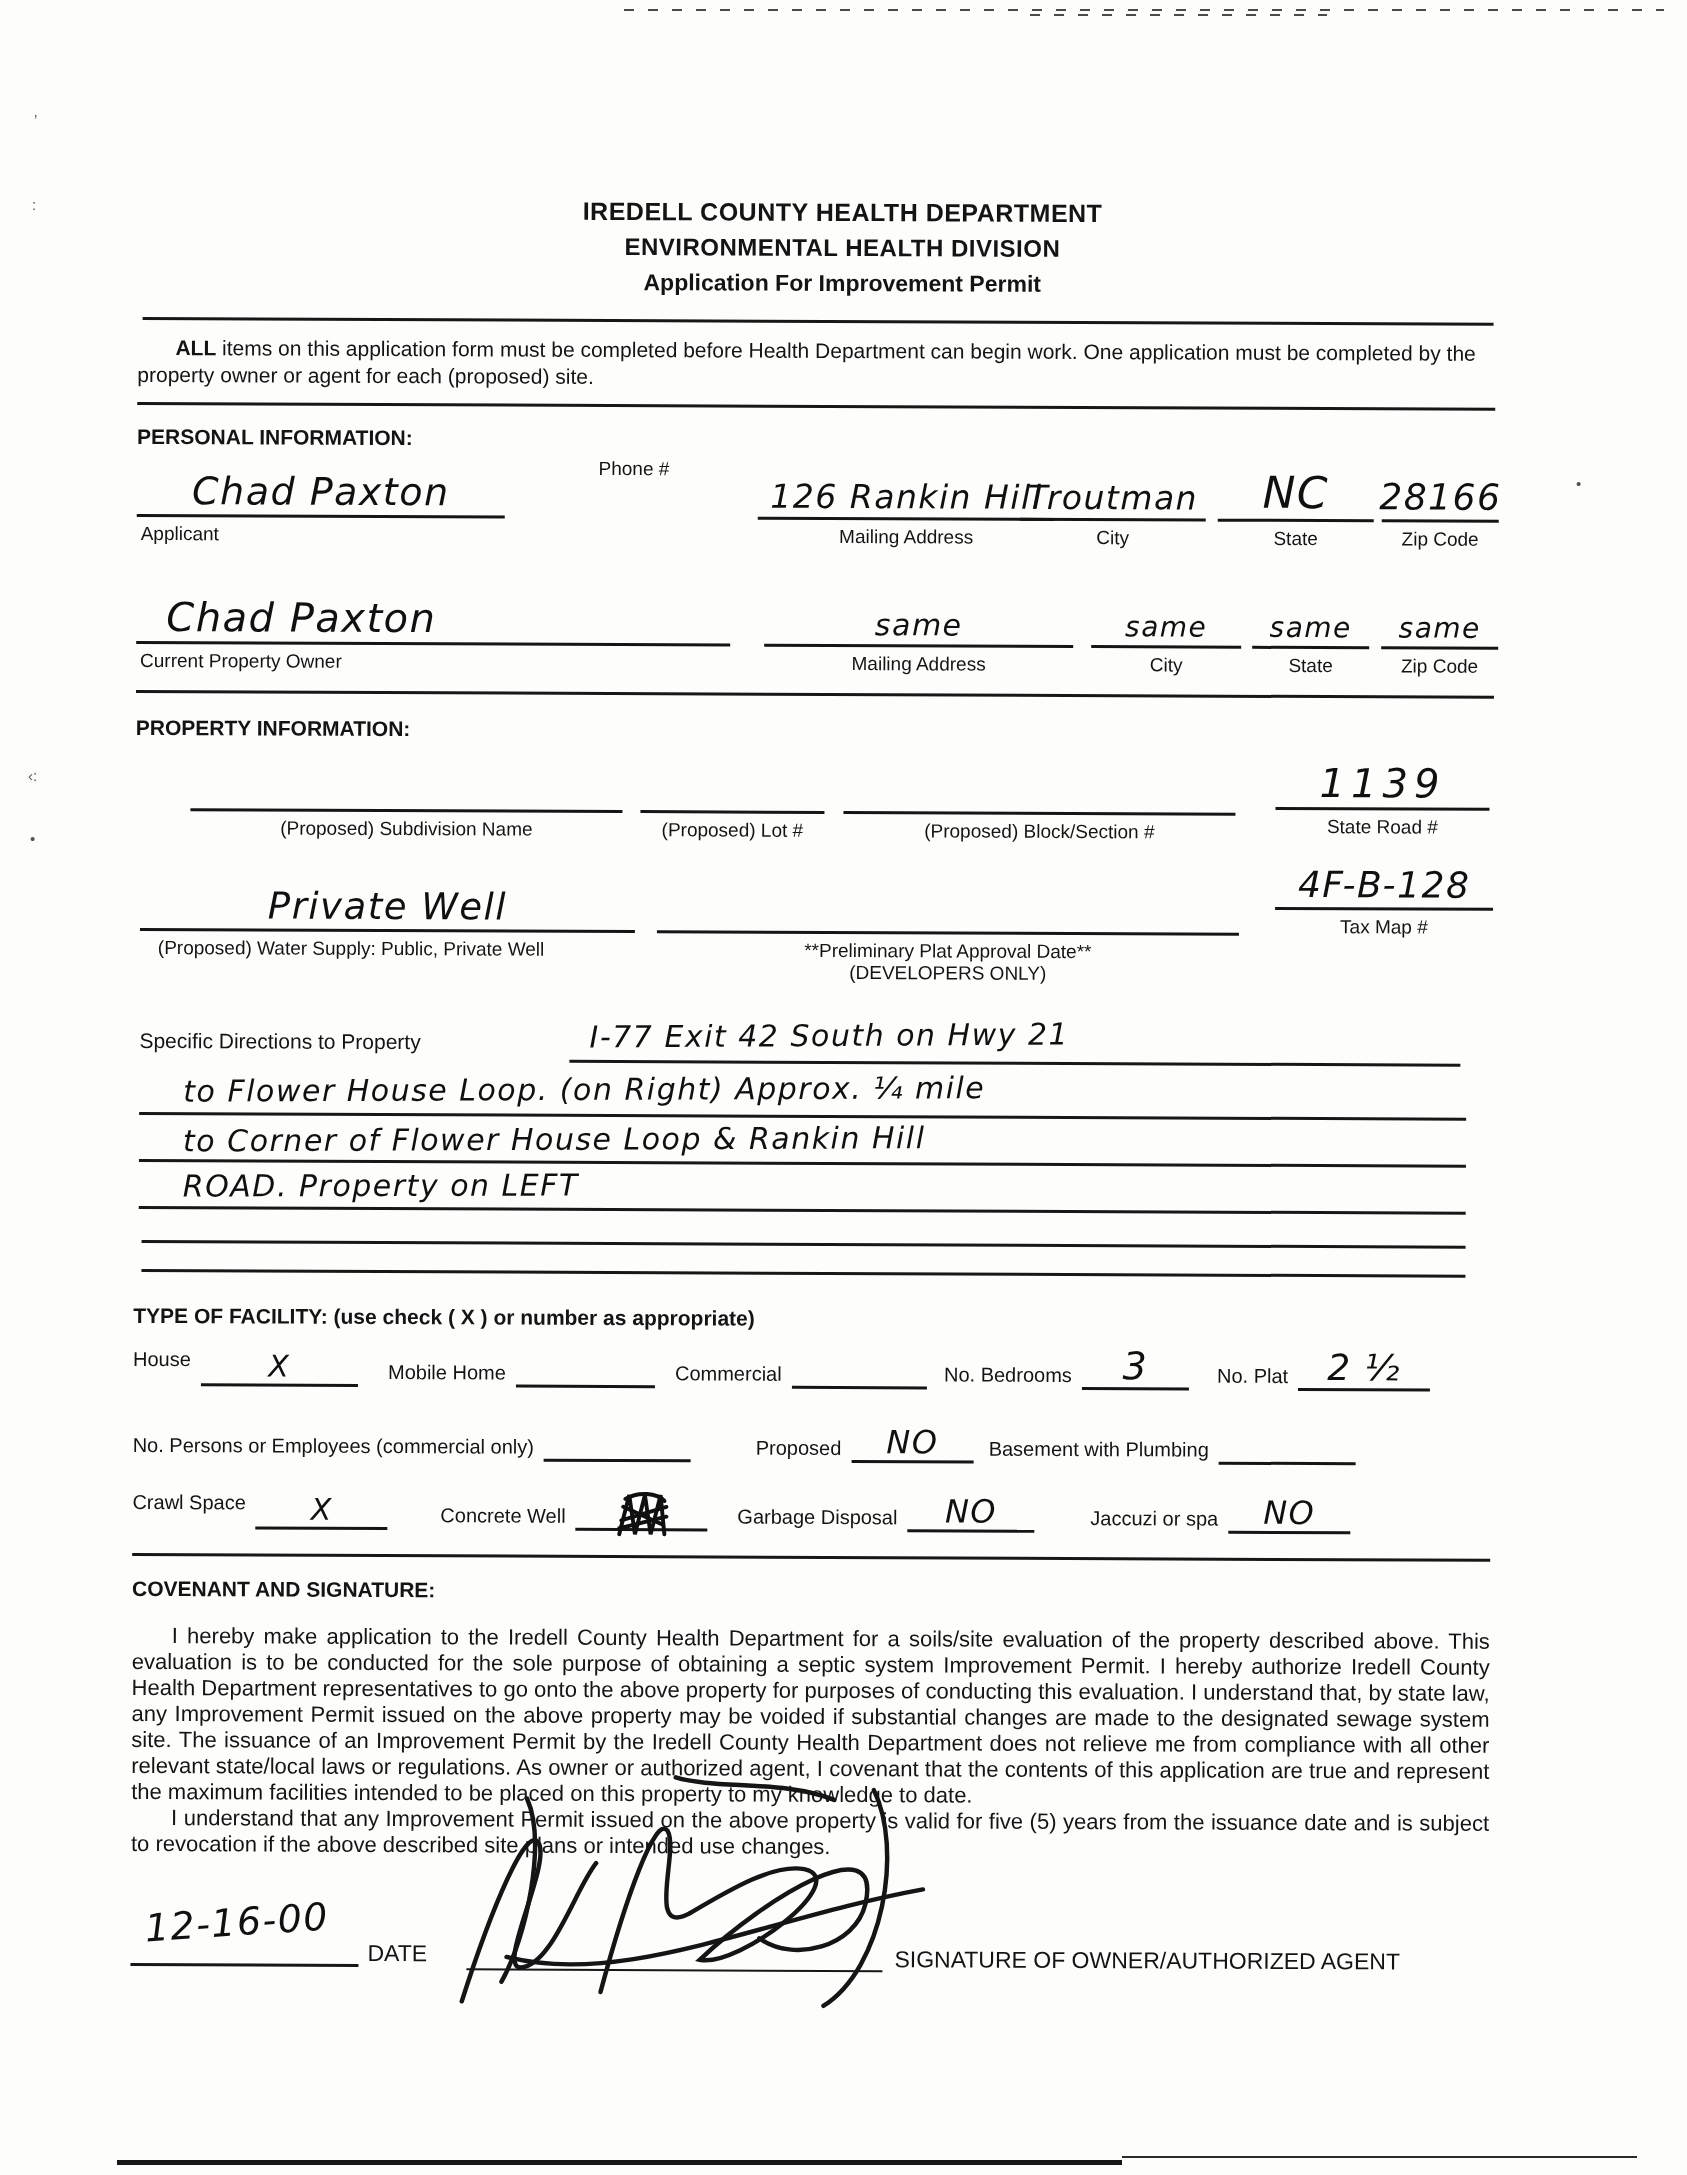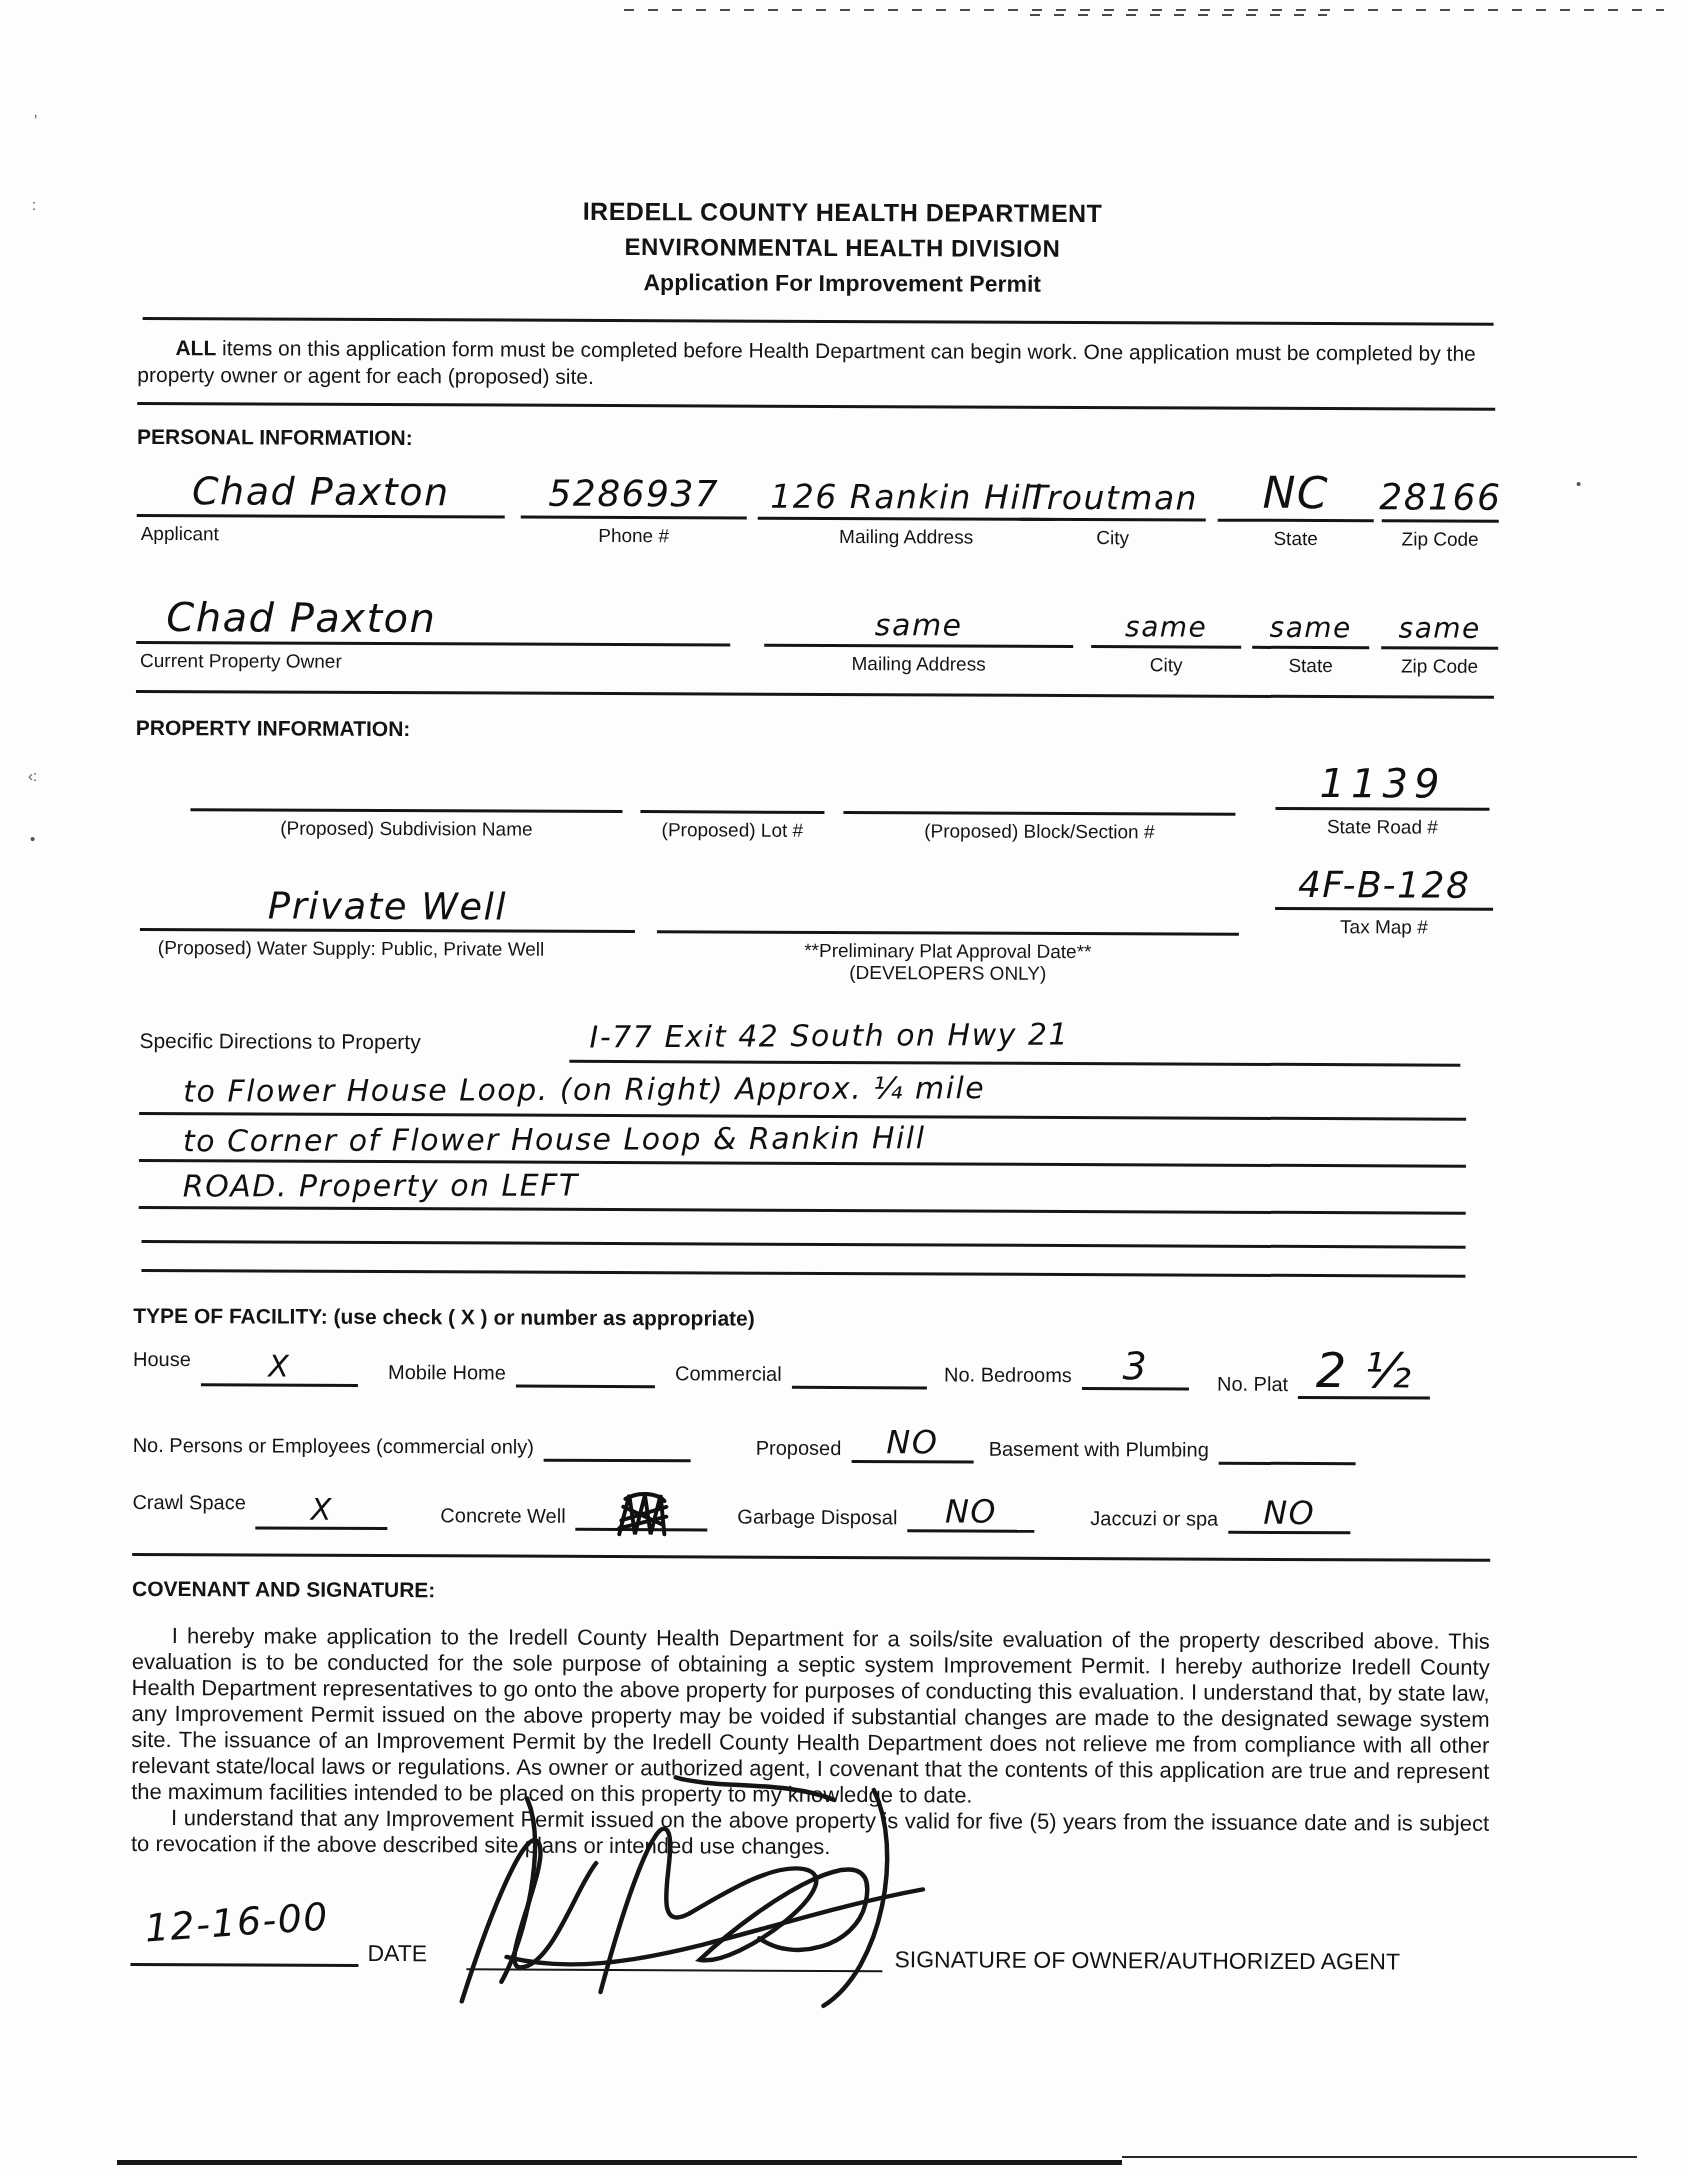--- a/index.html
+++ b/index.html
@@ -59,21 +59,20 @@
 
     <div class="rule" style="left:139px;top:405px;width:1358px;"></div>
 
     <div class="abs b" style="left:139px;top:428px;font-size:21px;">PERSONAL INFORMATION:</div>
 
     <div class="f" style="left:139px;top:453px;width:368px;">
       <div class="v hw" style="font-size:38px;">Chad Paxton</div>
       <div class="l" style="text-align:left;padding-left:4px;">Applicant</div>
     </div>
     <div class="f" style="left:523px;top:453px;width:226px;">
-      <div class="v hw" style="font-size:36px;">5286937</div>
       <div class="l">Phone #</div>
     </div>
     <div class="f" style="left:760px;top:453px;width:297px;">
       <div class="v hw">126 Rankin Hill</div>
       <div class="l">Mailing Address</div>
     </div>
     <div class="f" style="left:1022px;top:453px;width:186px;">
       <div class="v hw">Troutman</div>
       <div class="l">City</div>
     </div>
@@ -173,21 +172,21 @@
     <div class="inf" style="left:681px;top:1344px;">
       <span class="l2">Commercial</span>
       <span class="u hw" style="width:127px;"></span>
     </div>
     <div class="inf" style="left:950px;top:1344px;">
       <span class="l2">No. Bedrooms</span>
       <span class="u hw" style="width:99px;font-size:38px;">3</span>
     </div>
     <div class="inf" style="left:1223px;top:1344px;">
       <span class="l2">No. Plat</span>
-      <span class="u hw" style="width:124px;font-size:48px;">2 ½</span>
+      <span class="u hw" style="width:124px;font-size:36px;">2 ½</span>
     </div>
 
     <div class="inf" style="left:139px;top:1418px;">
       <span class="l2">No. Persons or Employees (commercial only)</span>
       <span class="u hw" style="width:139px;"></span>
     </div>
     <div class="inf" style="left:762px;top:1418px;">
       <span class="l2">Proposed</span>
       <span class="u hw" style="width:114px;font-size:32px;">NO</span>
     </div>

